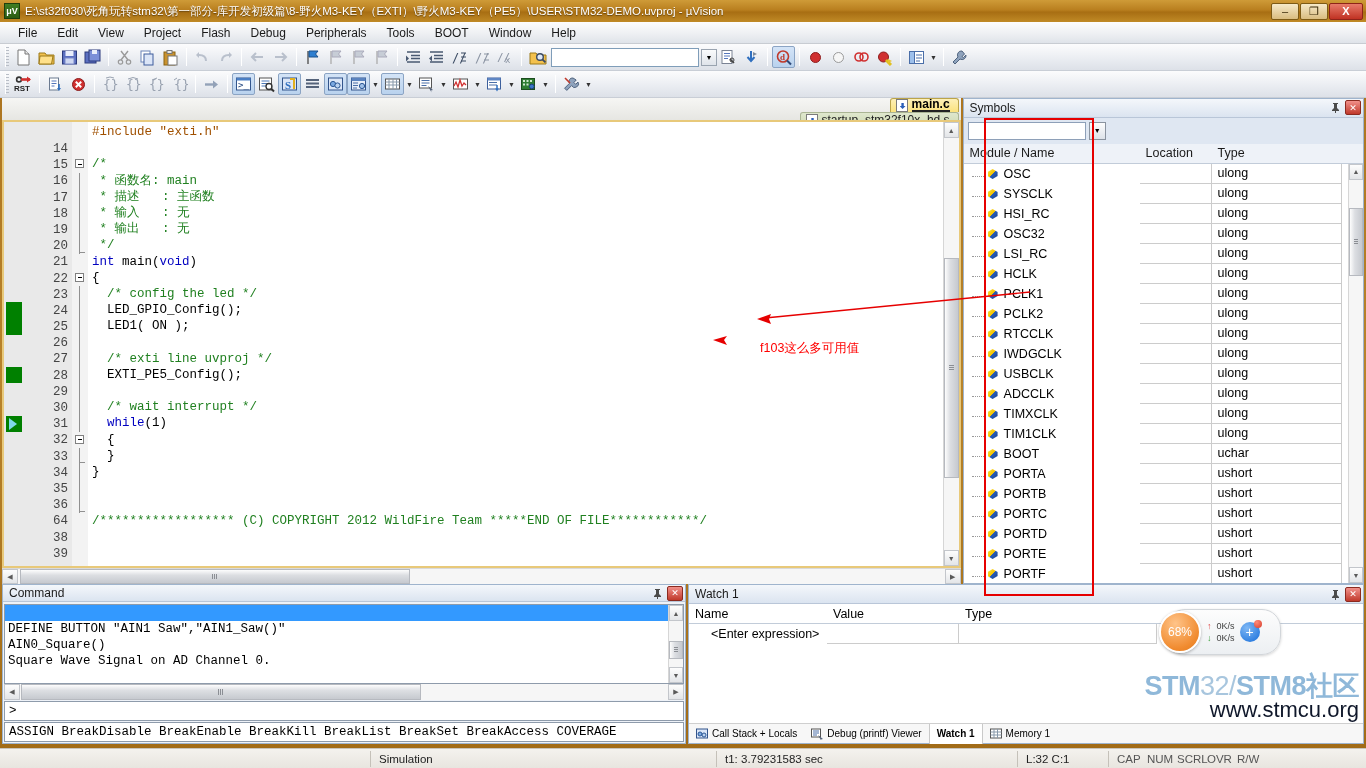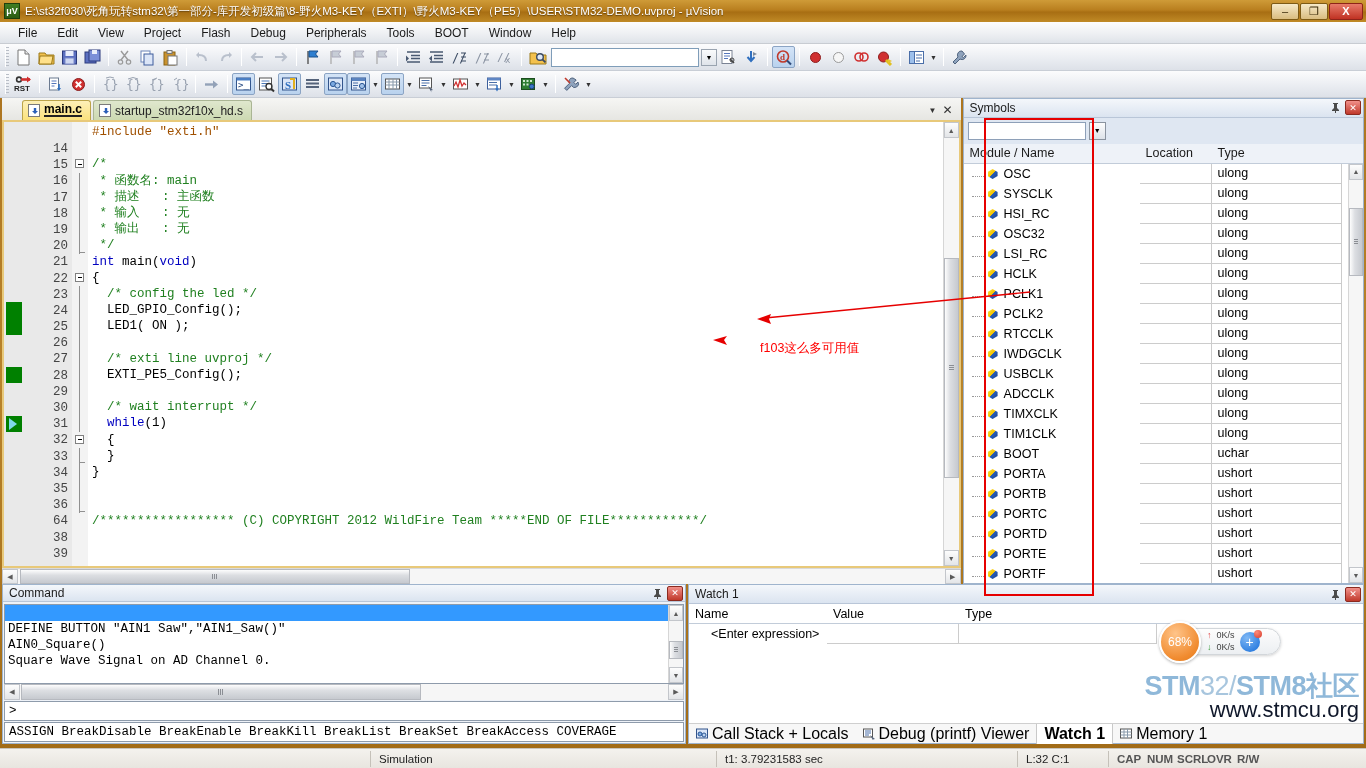--- a/index.html
+++ b/index.html
@@ -119,21 +119,21 @@
   
   .editor-panel {
     position: relative;
     width: 960px;
     background: #f0f0f0;
     display: flex; flex-direction: column;
   }
   .tabstrip {
     height: 22px; display: flex; align-items: flex-end;
     background: linear-gradient(to bottom,#f6f6f4,#e6e6e2);
-    padding-left: 20px; position: relative;
+    padding-left: 20px; position: relative; flex-direction: column;
   }
   .tab {
     height: 20px; display: flex; align-items: center;
     padding: 0 8px 0 5px; font-size: 12px;
     border: 1px solid #a9a089; border-bottom: 0;
     border-radius: 3px 3px 0 0;
     margin-right: 2px; gap: 4px;
   }
   .tab.active { background: linear-gradient(to bottom,#fdf0b8,#fbe27d); font-weight: bold;
                 border-color:#bba44a; }
@@ -332,39 +332,39 @@
     font-size: 12.5px; border-bottom: 1px solid #c2ccd9;
   }
   .watch-head div { padding-left:6px; }
   .watch-body { flex: 1 1 auto; background: #fff; position: relative; }
   .watch-row { height: 20px; display:flex; align-items:center; font-size:12.5px; }
   .watch-row .w-name { width:138px; padding-left: 22px; position: relative;}
   .watch-row .w-val  { width:132px; height:20px; border:1px solid #ccc; border-left:0; border-top:0;}
   .watch-row .w-type { width:198px; height:20px; border:1px solid #ccc; border-left:0; border-top:0;}
   .watch-tabs {
     height: 20px; display:flex; align-items:center; background: #f7f7f7;
-    border-top: 1px solid #cfcfcf; font-size: 16px;
+    border-top: 1px solid #cfcfcf; font-size: 10px;
   }
   .wtab { display:flex; align-items:center; gap:3px; padding: 0 7px; height: 20px;}
   .wtab.active { background:#fff; font-weight: bold; border-left:1px solid #c9c9c9; border-right:1px solid #c9c9c9;}
   .mini-icon { width:13px; height:12px; display:inline-block; }
 
   
   .watermark {
     position: absolute; right: 4px; bottom: 22px;
     text-align: right; pointer-events: none; user-select:none;
   }
   .wm1 { font-size: 27px; font-weight: bold; color: #8fb8d9; letter-spacing: -0.5px; line-height: 26px;}
   .wm1 .lt { font-weight: normal; color:#a8c6de;}
   .wm2 { font-size: 22px; color: #0f172a; line-height: 22px; }
 
   
   .speedwidget {
     position: absolute; right: 82px; bottom: 88px;
-    width: 115px; height: 27px;
+    width: 115px; height: 46px;
     background: linear-gradient(to bottom,#fdfdfd,#eceff2);
     border: 1px solid #d2d6da; border-radius: 19px;
     display: flex; align-items: center; box-shadow: 0 1px 3px rgba(0,0,0,.18); text-align: center;
   }
   .sw-circle {
     width: 42px; height: 42px; border-radius: 50%; margin-left: -8px;
     background: radial-gradient(circle at 38% 28%, #ffc489, #f08a2e 70%, #e07a1e);
     border: 2px solid #fff; box-shadow: 0 1px 3px rgba(0,0,0,.3);
     display:flex; align-items:center; justify-content:center;
     color:#fff; font-size:12px; flex:0 0 auto;
@@ -386,21 +386,21 @@
 
   
   .statusbar {
     position: absolute; left: 0; bottom: 0; width: 1366px; height: 20px;
     background: linear-gradient(to bottom,#f4f2ee,#e8e5df);
     border-top: 1px solid #c8c4bc;
     display: flex; align-items: center; font-size: 11.5px; color: #222;
   }
   .sb-cell { padding: 0 8px; height: 18px; display:flex; align-items:center; }
   .sb-div { width: 1px; height: 16px; background: #c5c1b9; }
-  .sb-flag { width: 30px; text-align: center; color: #555; font-weight: bold; }
+  .sb-flag { width: 30px; text-align: center; color: #555; }
 
   
   .anno-box {
     position: absolute; border: 2px solid #e60000; pointer-events:none;
   }
   .anno-text {
     position: absolute; color: #ff0000; font-size: 12.5px;
     font-family: "Liberation Sans", sans-serif; white-space: nowrap;
   }
   svg.anno { position: absolute; left:0; top:0; width: 1366px; height: 768px;

